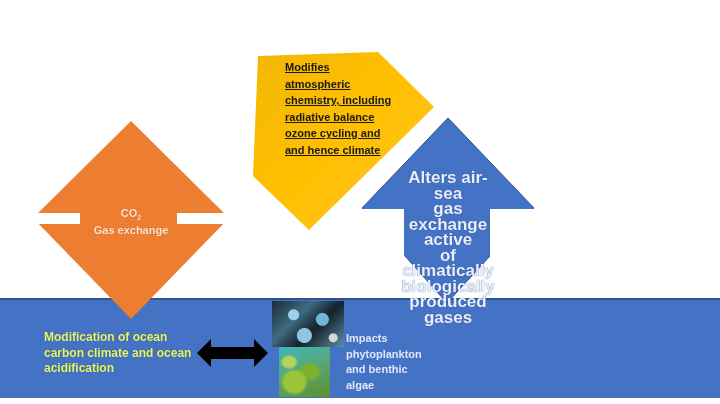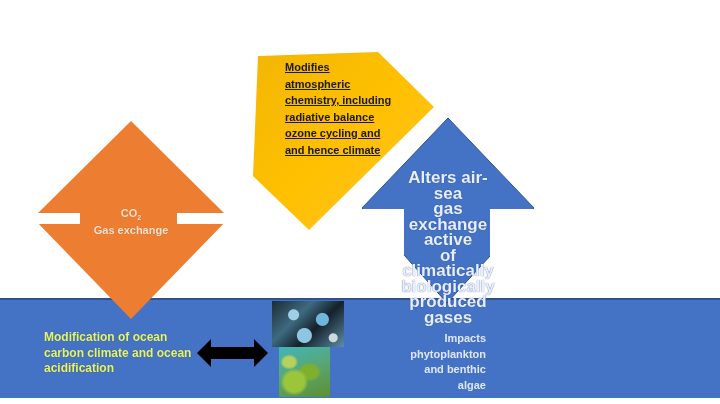--- a/index.html
+++ b/index.html
@@ -6,21 +6,21 @@
   body { width:720px; height:404px; position:relative; overflow:hidden; background:#ffffff; font-family:"Liberation Sans", sans-serif; }
   .ocean { position:absolute; left:0; top:298px; width:720px; height:100px; background:#4472C4; border-top:2px solid #2F528F; box-sizing:border-box; }
   .ocean-bottom { position:absolute; left:0; top:398px; width:720px; height:6px; background:#ffffff; }
   svg.shapes { position:absolute; left:0; top:0; width:720px; height:404px; }
   .txt { position:absolute; font-weight:bold; font-size:11px; line-height:15.5px; }
   .yellow-text { left:285px; top:59px; width:150px; color:#1a1a1a; font-size:11px; line-height:16.5px;text-decoration:underline; }
   .co2-text { left:70px; top:207px; width:122px; text-align:center; color:#fbe3cf; font-size:11px; line-height:13px; text-shadow:0 0 1px #c0601f; }
   .co2-text sub { font-size:7px; }
   .blue-text { left:398px; top:170px; width:100px; text-align:center; color:#e8eefb; font-size:17px; line-height:15.5px; text-shadow:0 0 1px #2b4a8a; }
   .ocean-left-text { left:44px; top:330px; width:170px; color:#e5f27a; font-size:12px; line-height:15.5px; text-shadow:0 0 1px #3a5a2a; }
-  .ocean-right-text { left:376px; top:331px; width:110px; color:#dfe7f7; font-size:11px; line-height:15.5px;text-align:right; }
+  .ocean-right-text { left:346px; top:331px; width:110px; color:#dfe7f7; font-size:11px; line-height:15.5px; }
   .photo1 { position:absolute; left:272px; top:301px; width:72px; height:46px; background:
       radial-gradient(circle at 30% 30%, #9fd0e8 0 5px, transparent 6px),
       radial-gradient(circle at 70% 40%, #6fb6dc 0 6px, transparent 7px),
       radial-gradient(circle at 45% 75%, #8ec5e2 0 7px, transparent 8px),
       radial-gradient(circle at 85% 80%, #cfd8dc 0 4px, transparent 5px),
       linear-gradient(135deg, #1d2b33 0%, #3e6a80 35%, #15202a 60%, #5c8ea6 100%); }
   .photo2 { position:absolute; left:279px; top:347px; width:51px; height:50px; background:
       radial-gradient(ellipse at 30% 70%, #9cc63a 0 10px, transparent 14px),
       radial-gradient(ellipse at 60% 50%, #7fb02c 0 8px, transparent 12px),
       radial-gradient(ellipse at 20% 30%, #b6d25a 0 6px, transparent 9px),

